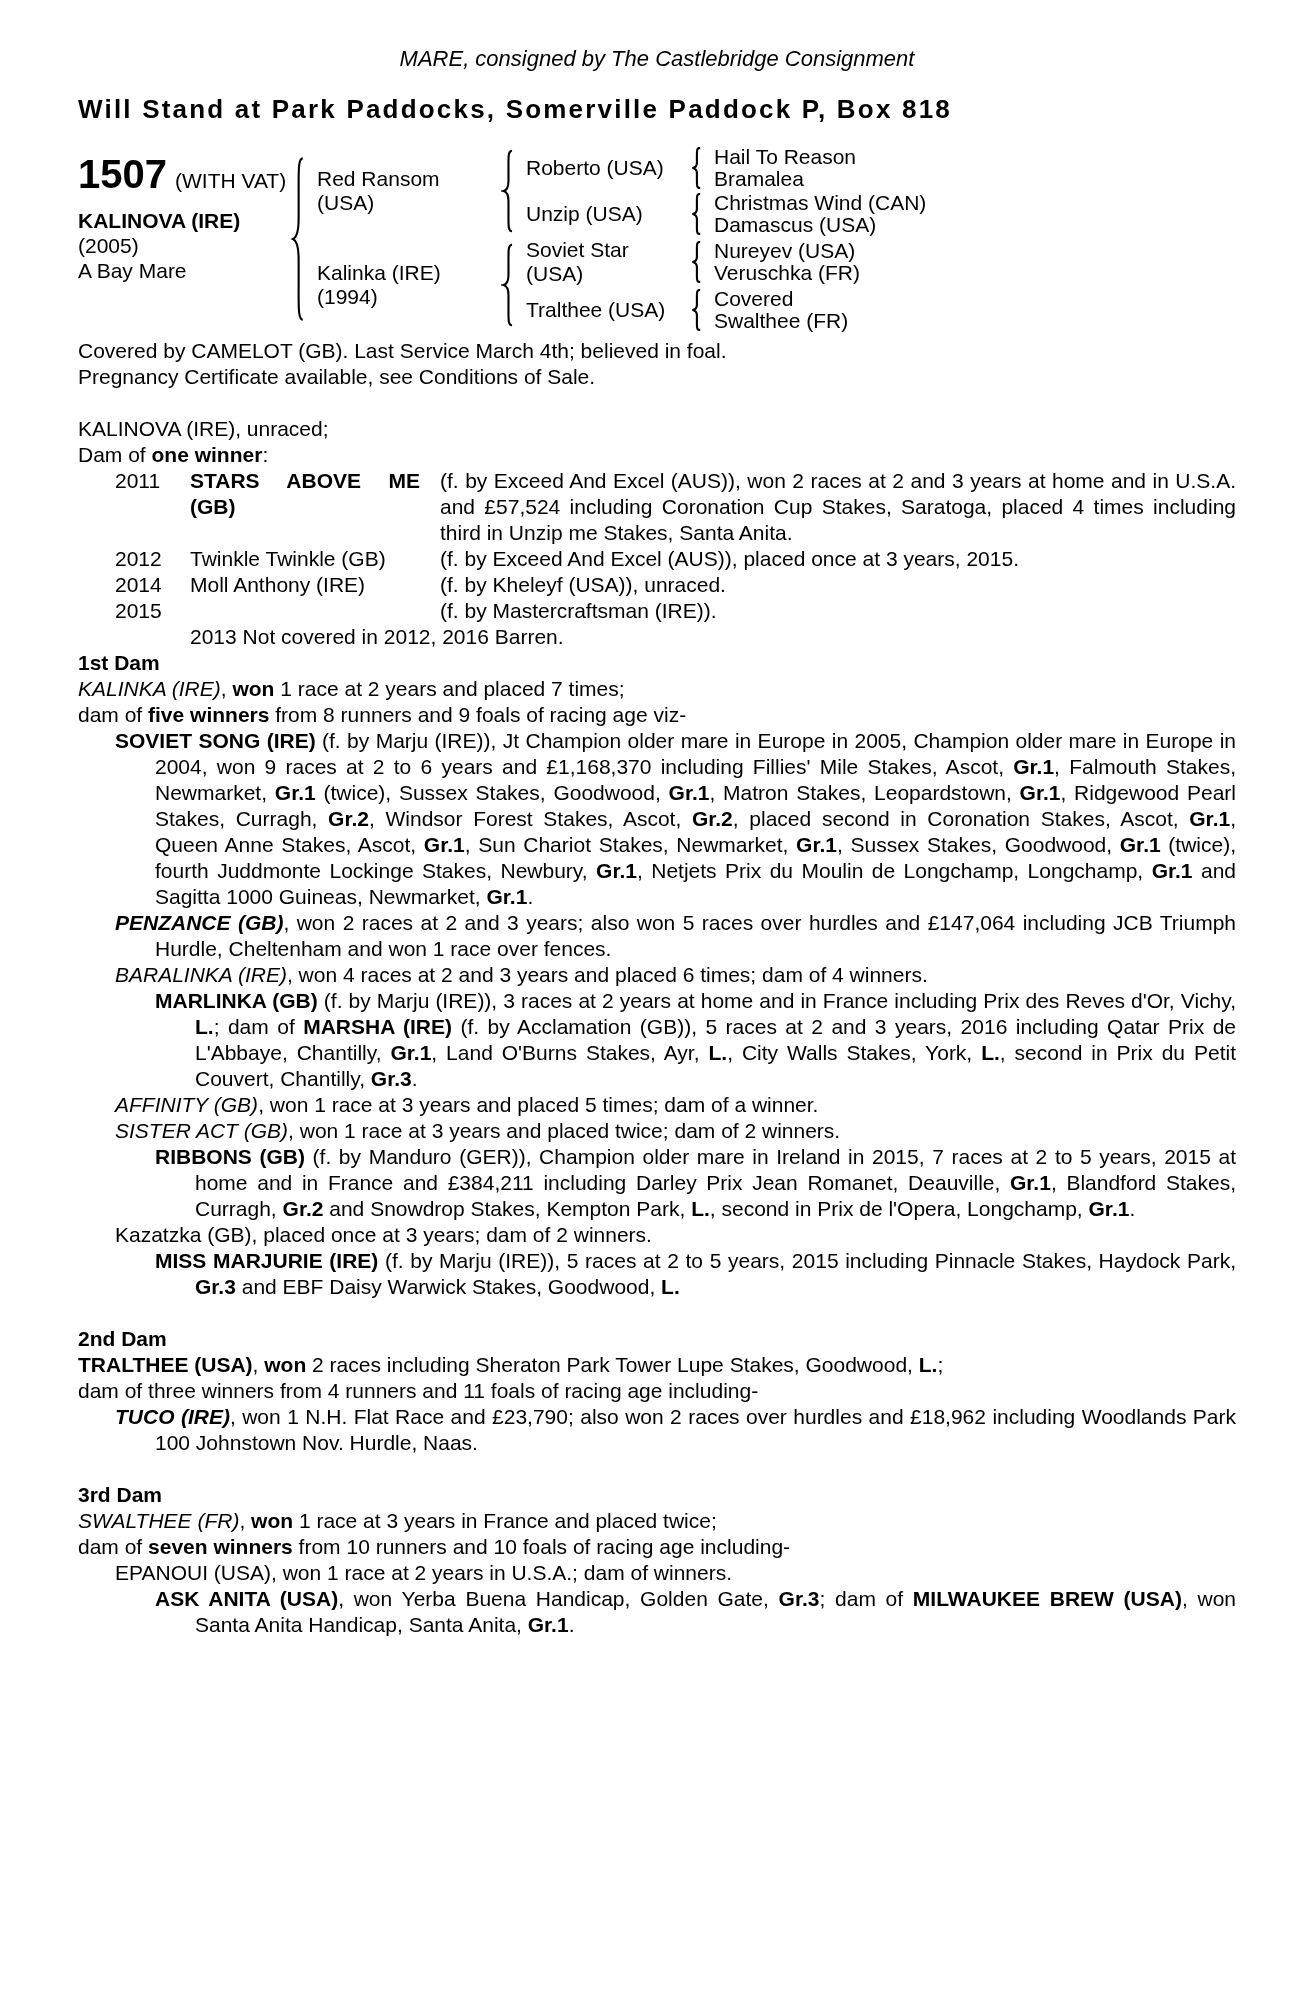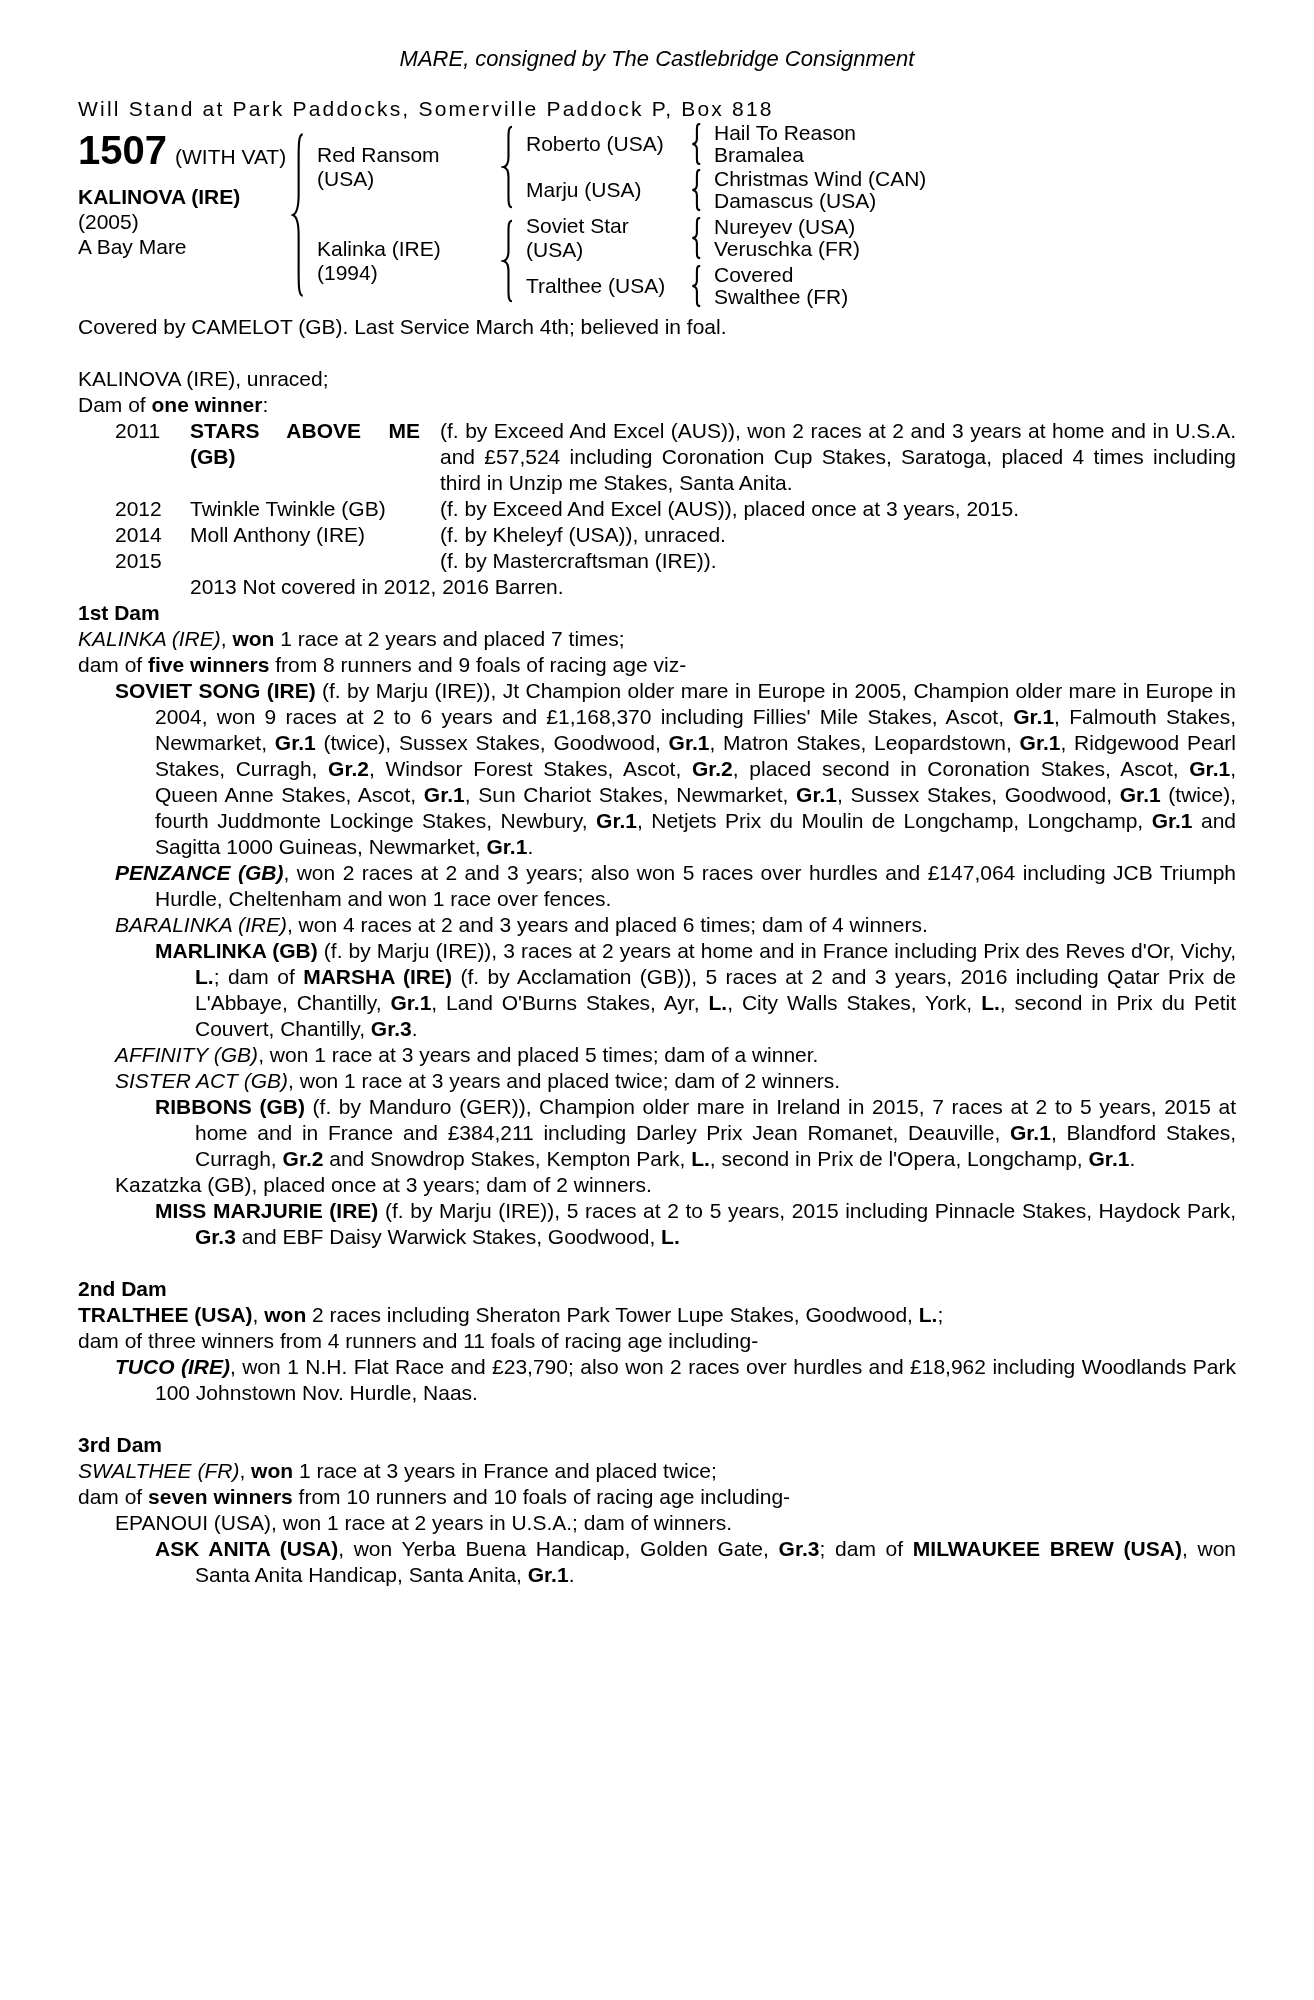--- a/index.html
+++ b/index.html
@@ -15,23 +15,24 @@
   .page { padding: 46px 78px 16px 78px; }
 
   
   .consign-title {
     font-style: italic;
     font-size: 22px;
     text-align: center;
     margin-bottom: 24px;
   }
   .stand-line {
-    font-weight: 400;
-    font-size: 21px;
+    font-weight: 700;
+    font-size: 26px;
     letter-spacing: 2.2px;
+    margin-bottom: 24px;
   }
 
   
   .ped { display: flex; align-items: center; margin-bottom: 6px; }
   .ped-left { width: 212px; align-self: stretch; display: flex; flex-direction: column; }
   .lot-line { white-space: nowrap; height: 48px; display: flex; align-items: flex-end; }
   .lot-num { font-size: 40px; font-weight: 700; line-height: 40px; }
   .lot-vat { font-size: 21px; margin-left: 8px; line-height: 26px; }
   .horse-block { margin-top: 14px; line-height: 25px; }
   .horse-name { font-weight: 700; }
@@ -101,21 +102,21 @@
             <div class="gp-name">Roberto (USA)</div>
             <svg class="brace brace-sm" viewBox="0 0 20 100" preserveAspectRatio="none">
               <path vector-effect="non-scaling-stroke" d="M 17 2 C 11 2 11.5 9 11.5 21 L 11.5 38 C 11.5 46 9 49 4 50 C 9 51 11.5 54 11.5 62 L 11.5 79 C 11.5 91 11 98 17 98"></path>
             </svg>
             <div class="gg-col">
               <div>Hail To Reason</div>
               <div>Bramalea</div>
             </div>
           </div>
           <div class="gp-row">
-            <div class="gp-name">Marju (USA)</div>
+            <div class="gp-name">Unzip (USA)</div>
             <svg class="brace brace-sm" viewBox="0 0 20 100" preserveAspectRatio="none">
               <path vector-effect="non-scaling-stroke" d="M 17 2 C 11 2 11.5 9 11.5 21 L 11.5 38 C 11.5 46 9 49 4 50 C 9 51 11.5 54 11.5 62 L 11.5 79 C 11.5 91 11 98 17 98"></path>
             </svg>
             <div class="gg-col">
               <div>Christmas Wind (CAN)</div>
               <div>Damascus (USA)</div>
             </div>
           </div>
         </div>
       </div>
@@ -150,20 +151,21 @@
             </div>
           </div>
         </div>
       </div>
 
     </div>
   </div>
 
   <div class="covered">
     <div>Covered by CAMELOT (GB). Last Service March 4th; believed in foal.</div>
+    <div>Pregnancy Certificate available, see Conditions of Sale.</div>
   </div>
 
   <div class="body-start">
     <p><span>KALINOVA (IRE), unraced;</span></p>
     <p><span>Dam of </span><span style="font-weight: 700;">one winner</span><span>:</span></p>
 
     <div class="produce-row">
       <div>2011</div>
       <div class="produce-name"><span style="font-weight: 700;">STARS ABOVE ME (GB)</span></div>
       <div class="produce-desc"><span>(f. by Exceed And Excel (AUS)), won 2 races at 2 and 3 years at home and in U.S.A. and £57,524 including Coronation Cup Stakes, Saratoga, placed 4 times including third in Unzip me Stakes, Santa Anita.</span></div>

